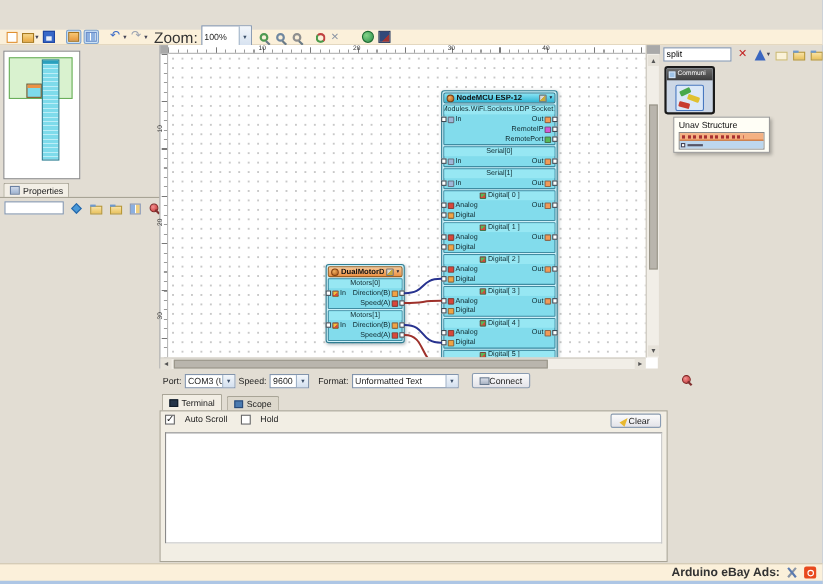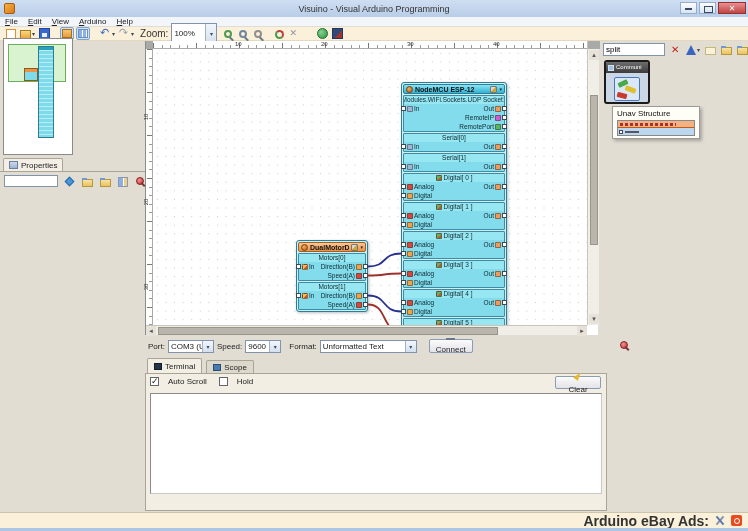--- a/index.html
+++ b/index.html
@@ -38,33 +38,33 @@
   .tbi-undo::before{content:"\21B6";color:#3a6ac8;font-size:11px;line-height:11px;position:absolute;left:0;top:-1px;}
   .tbi-redo::before{content:"\21B7";color:#9aa2b2;font-size:11px;line-height:11px;position:absolute;left:0;top:-1px;}
   .tbi-zoom-in,.tbi-zoom-out,.tbi-zoom-original{width:8px;height:8px;border:2px solid #4f9a52;border-radius:50%;margin:1px 2px 0 1px;}
   .tbi-zoom-out{border-color:#6f87a0;}
   .tbi-zoom-original{border-color:#8f8f8f;}
   .tbi-zoom-in::after,.tbi-zoom-out::after,.tbi-zoom-original::after{content:"";position:absolute;width:5px;height:2px;background:#6a7a86;transform:rotate(45deg);bottom:-4px;right:-4px;}
   .tbi-generate-code{width:9px;height:9px;border:2px solid #c04040;border-left-color:#4a9a4a;border-bottom-color:#4a9a4a;border-radius:50%;margin-top:1px;}
   .tbi-delete::before{content:"\2715";color:#8a94a4;font-weight:bold;font-size:9px;line-height:11px;position:absolute;left:1px;}
   .tbi-web-help{background:radial-gradient(circle at 35% 35%,#86d489,#2a9148);border-radius:50%;border:1px solid #1a6a30;}
   .tbi-upload{background:linear-gradient(135deg,#32497a 60%,#a03434 60%);border:1px solid #23355c;}
-  .tb-label{font-size:10px;color:#333;margin:0 3px 0 4px;}
+  .tb-label{font-size:14px;color:#333;margin:0 3px 0 4px;}
 
   
   .combo{display:inline-flex;align-items:center;height:13px;background:#fff;border:1px solid #8294ac;font-size:8px;color:#222;position:relative;padding-left:2px;}
   .combo .cval{flex:1;white-space:nowrap;overflow:hidden;}
   .combo .cdd{width:11px;height:100%;background:linear-gradient(#f2f6fb,#d4e0ef);border-left:1px solid #9fb2c8;color:#3a4e68;font-size:6px;display:flex;align-items:center;justify-content:center;}
   .c-zoom{width:46px;height:21px;}
   .c-port{width:46px;}
   .c-speed{width:36px;}
   .c-format{width:97px;}
 
   
-  .left-panel{position:absolute;left:0;top:34px;width:145px;height:442px;}
+  .left-panel{position:absolute;left:0;top:42px;width:145px;height:442px;}
   .minimap{position:absolute;left:3px;top:4px;width:70px;height:117px;background:#fff;border:1px solid #8a8a8a;}
   .mini-viewport{position:absolute;left:4px;top:5px;width:58px;height:38px;background:#d9f2cf;border:1px solid #6aaf5a;}
   .mini-nodemcu{position:absolute;left:34px;top:7px;width:16px;height:92px;border:1px solid #2a7d92;background:repeating-linear-gradient(#7edbeb 0 3px,#bceef7 3px 4px);}
   .mini-nodemcu::before{content:"";position:absolute;left:0;top:0;width:100%;height:3px;background:#2aa0bd;}
   .mini-driver{position:absolute;left:20px;top:29px;width:14px;height:13px;border:1px solid #8a5a20;background:#7edbeb;}
   .mini-driver::before{content:"";position:absolute;left:0;top:0;width:100%;height:3px;background:#ec9246;}
   .prop-tab{position:absolute;left:3px;top:124px;height:13px;padding:0 5px;background:#f3efe6;border:1px solid #a8a496;border-bottom:none;border-radius:2px 2px 0 0;display:flex;align-items:center;gap:3px;font-size:8px;color:#222;}
   .prop-tab-icon{width:9px;height:8px;background:linear-gradient(#cfd9ea,#9fb4d2);border:1px solid #6a80a2;}
   .prop-line{position:absolute;left:0;top:137px;width:145px;height:1px;background:#a8a496;}
   .prop-filter{position:absolute;left:4px;top:141px;width:54px;height:12px;border:1px solid #8294ac;font-size:8px;padding:0 2px;background:#fff;}
@@ -154,21 +154,21 @@
   .tt-head{height:7px;background:#f4b183;border-bottom:1px solid #c55a11;display:flex;align-items:center;padding:0 2px;gap:2px;}
   .tt-dashes{height:3px;width:56px;background:repeating-linear-gradient(90deg,#a83030 0 3px,transparent 3px 5px);}
   .tt-body{height:7px;background:#bdd7ee;display:flex;align-items:center;padding:0 1px;gap:2px;}
   .tt-pin{width:4px;height:4px;background:#fff;border:1px solid #445;}
   .tt-dash2{height:2px;width:14px;background:#556;}
 
   
   .bottom-panel{position:absolute;left:145px;top:335px;width:603px;height:177px;font-size:8px;color:#222;}
   .bp-row1{position:absolute;left:0;top:4px;height:14px;display:flex;align-items:center;}
   .bp-label{margin:0 3px;}
-  .btn{display:inline-flex;align-items:center;justify-content:center;gap:5px;background:linear-gradient(#fbfbfb,#e3e3e9);border:1px solid #8a9cb2;border-radius:2px;font-size:8px;color:#222;height:14px;padding:0 6px;flex-direction:column;}
+  .btn{display:inline-flex;align-items:center;justify-content:center;gap:0;background:linear-gradient(#fbfbfb,#e3e3e9);border:1px solid #8a9cb2;border-radius:2px;font-size:8px;color:#222;height:14px;padding:0 6px;}
   .btn-ic-connect{width:9px;height:7px;background:linear-gradient(#d8dde8,#aab4c4);border:1px solid #66788e;}
   .btn-ic-broom{width:0;height:0;border-left:3px solid transparent;border-right:3px solid transparent;border-bottom:8px solid #e8b830;transform:rotate(40deg);}
   .btn-ic-send{width:8px;height:7px;background:linear-gradient(#cfd9ea,#9fb4d2);border:1px solid #6a80a2;}
   .bp-pin{position:absolute;left:474px;top:6px;}
   .tabs{position:absolute;left:2px;top:23px;display:flex;align-items:flex-end;gap:4px;height:16px;}
   .tab{display:flex;align-items:center;gap:3px;height:14px;padding:0 6px;border:1px solid #a8a496;border-bottom:none;border-radius:2px 2px 0 0;background:#ddd8cc;font-size:8px;}
   .tab.active{background:#f2eee4;height:16px;}
   .tab-ic-terminal{width:8px;height:7px;background:#243448;border:1px solid #101c28;}
   .tab-ic-scope{width:8px;height:7px;background:#4a7ab0;border:1px solid #2a4a78;}
   .bp-box{position:absolute;left:0;top:38px;width:462px;height:138px;border:1px solid #a8a496;background:#f2eee4;}
@@ -176,50 +176,34 @@
   .cb-wrap{display:flex;align-items:center;gap:9px;}
   .cb{width:9px;height:9px;background:#fff;border:1px solid #666;position:relative;}
   .cb.checked::after{content:"\2713";position:absolute;left:0px;top:-2px;font-size:9px;font-weight:bold;color:#222;}
   .clear-btn{position:absolute;right:5px;top:2px;width:46px;height:13px;}
   .term-out{position:absolute;left:4px;top:19px;width:452px;height:101px;background:#fff;border:1px solid #8a8a8a;border-right-color:#c8c8c8;border-bottom-color:#c8c8c8;}
   .send-row{position:absolute;left:4px;top:123px;width:454px;display:flex;align-items:center;gap:5px;}
   .send-input{flex:1;height:12px;border:1px solid #8294ac;background:#fff;font-size:8px;padding:0 2px;}
 
   
   .statusbar{position:absolute;left:0;top:512px;width:748px;height:16px;background:#fbf0da;border-top:1px solid #cdc4ae;display:flex;align-items:center;justify-content:flex-end;gap:6px;padding-right:6px;}
-  .status-text{font-size:14px;font-weight:bold;color:#333;}
+  .status-text{font-size:11px;font-weight:bold;color:#333;}
   .sbi{display:inline-block;width:11px;height:11px;position:relative;}
   .sbi-customize-tools::before{content:"";position:absolute;left:4px;top:0;width:2px;height:11px;background:#8a94a4;transform:rotate(40deg);}
   .sbi-customize-tools::after{content:"";position:absolute;left:4px;top:0;width:2px;height:11px;background:#5a7ab0;transform:rotate(-40deg);}
   .sbi-ad{background:#e8491d;border-radius:2px;}
   .sbi-ad::after{content:"";position:absolute;left:2.5px;top:2.5px;width:4px;height:4px;border:1.5px solid #fff;border-radius:50%;}
   .bottom-strip{position:absolute;left:0;top:528px;width:748px;height:3px;background:#adc6e5;}
 </style>
 </head>
 <body>
 
 <div class="window">
 
-  <div class="titlebar">
-    <span class="app-icon"></span>
-    <span class="title">Visuino - Visual Arduino Programming</span>
-    <span class="wbtns">
-      <span class="wbtn min"></span>
-      <span class="wbtn max"></span>
-      <span class="wbtn close">✕</span>
-    </span>
-  </div>
-
-  <div class="menubar" id="menubar">
-      <span class="menu-item"><u>F</u>ile</span>
-      <span class="menu-item"><u>E</u>dit</span>
-      <span class="menu-item"><u>V</u>iew</span>
-      <span class="menu-item"><u>A</u>rduino</span>
-      <span class="menu-item"><u>H</u>elp</span>
-    </div>
+
 
   <div class="toolbar">
     <span id="tb-left" style="display:inline-flex;align-items:center;">
         <span class="tbw">
           <span class="tbi tbi-new-document"></span>
         </span>
         <span class="tbw">
           <span class="tbi tbi-open"></span>
           <span class="tbdd">▾</span>
         </span>

